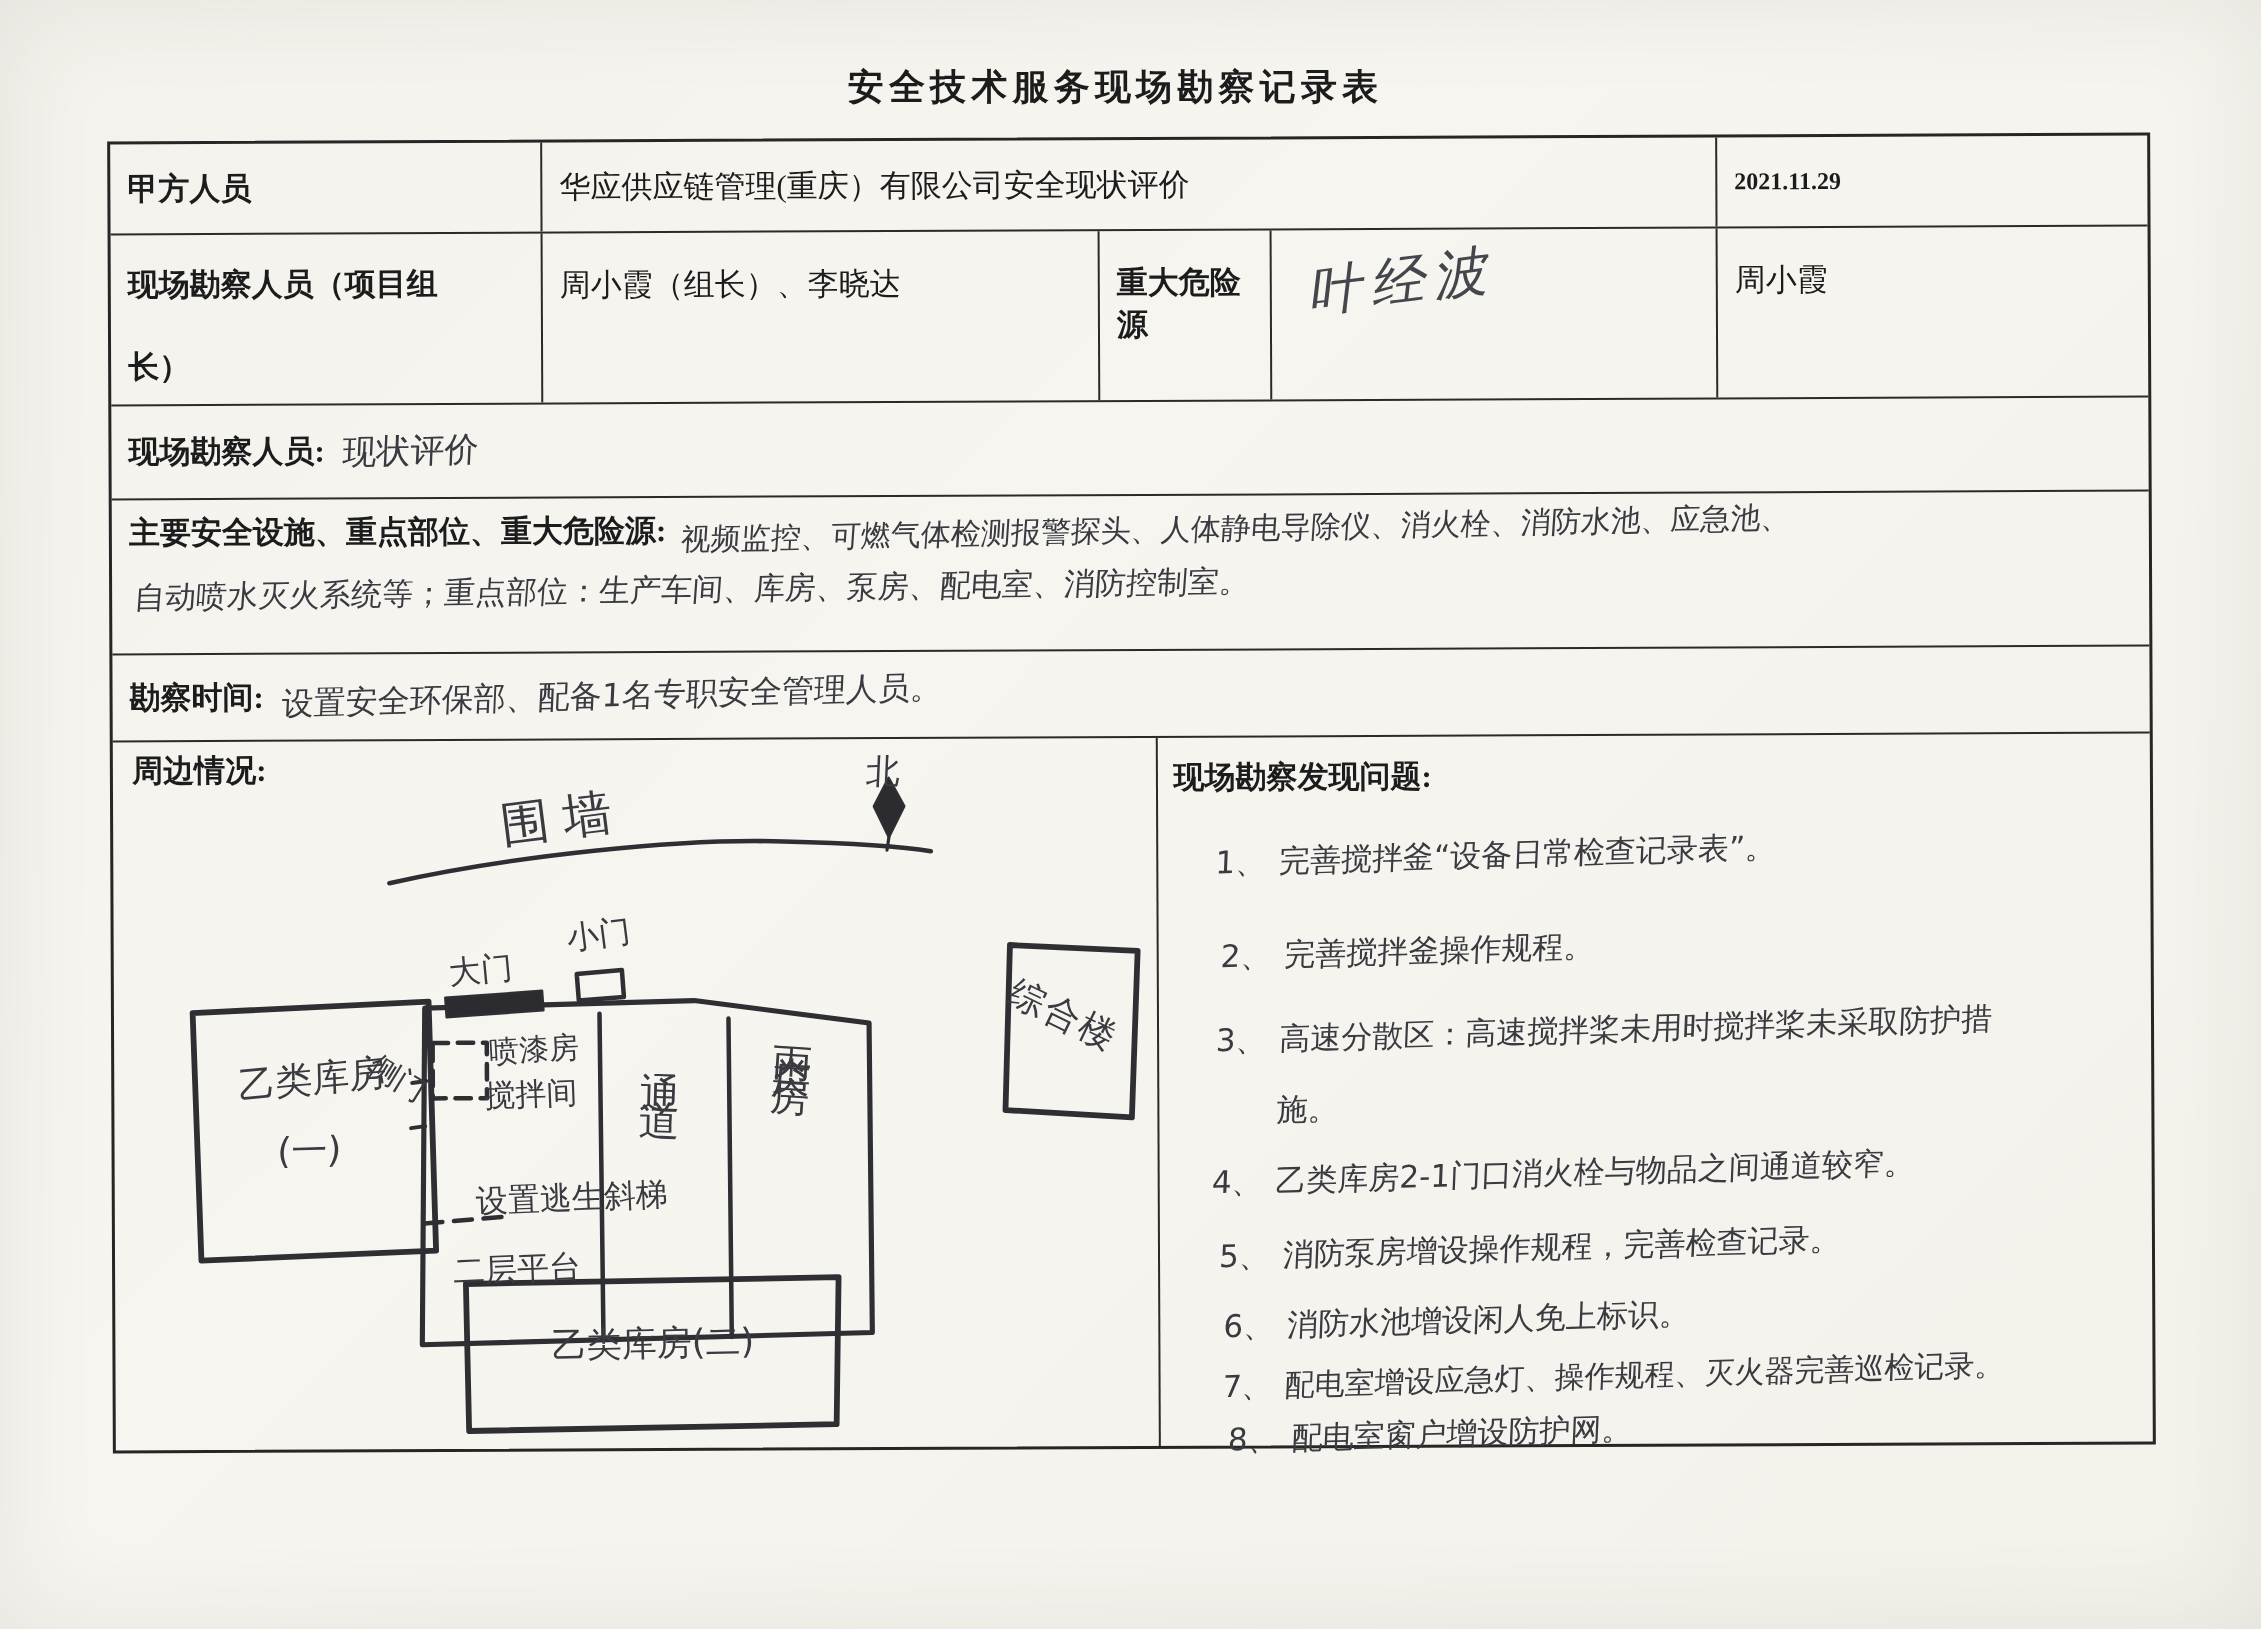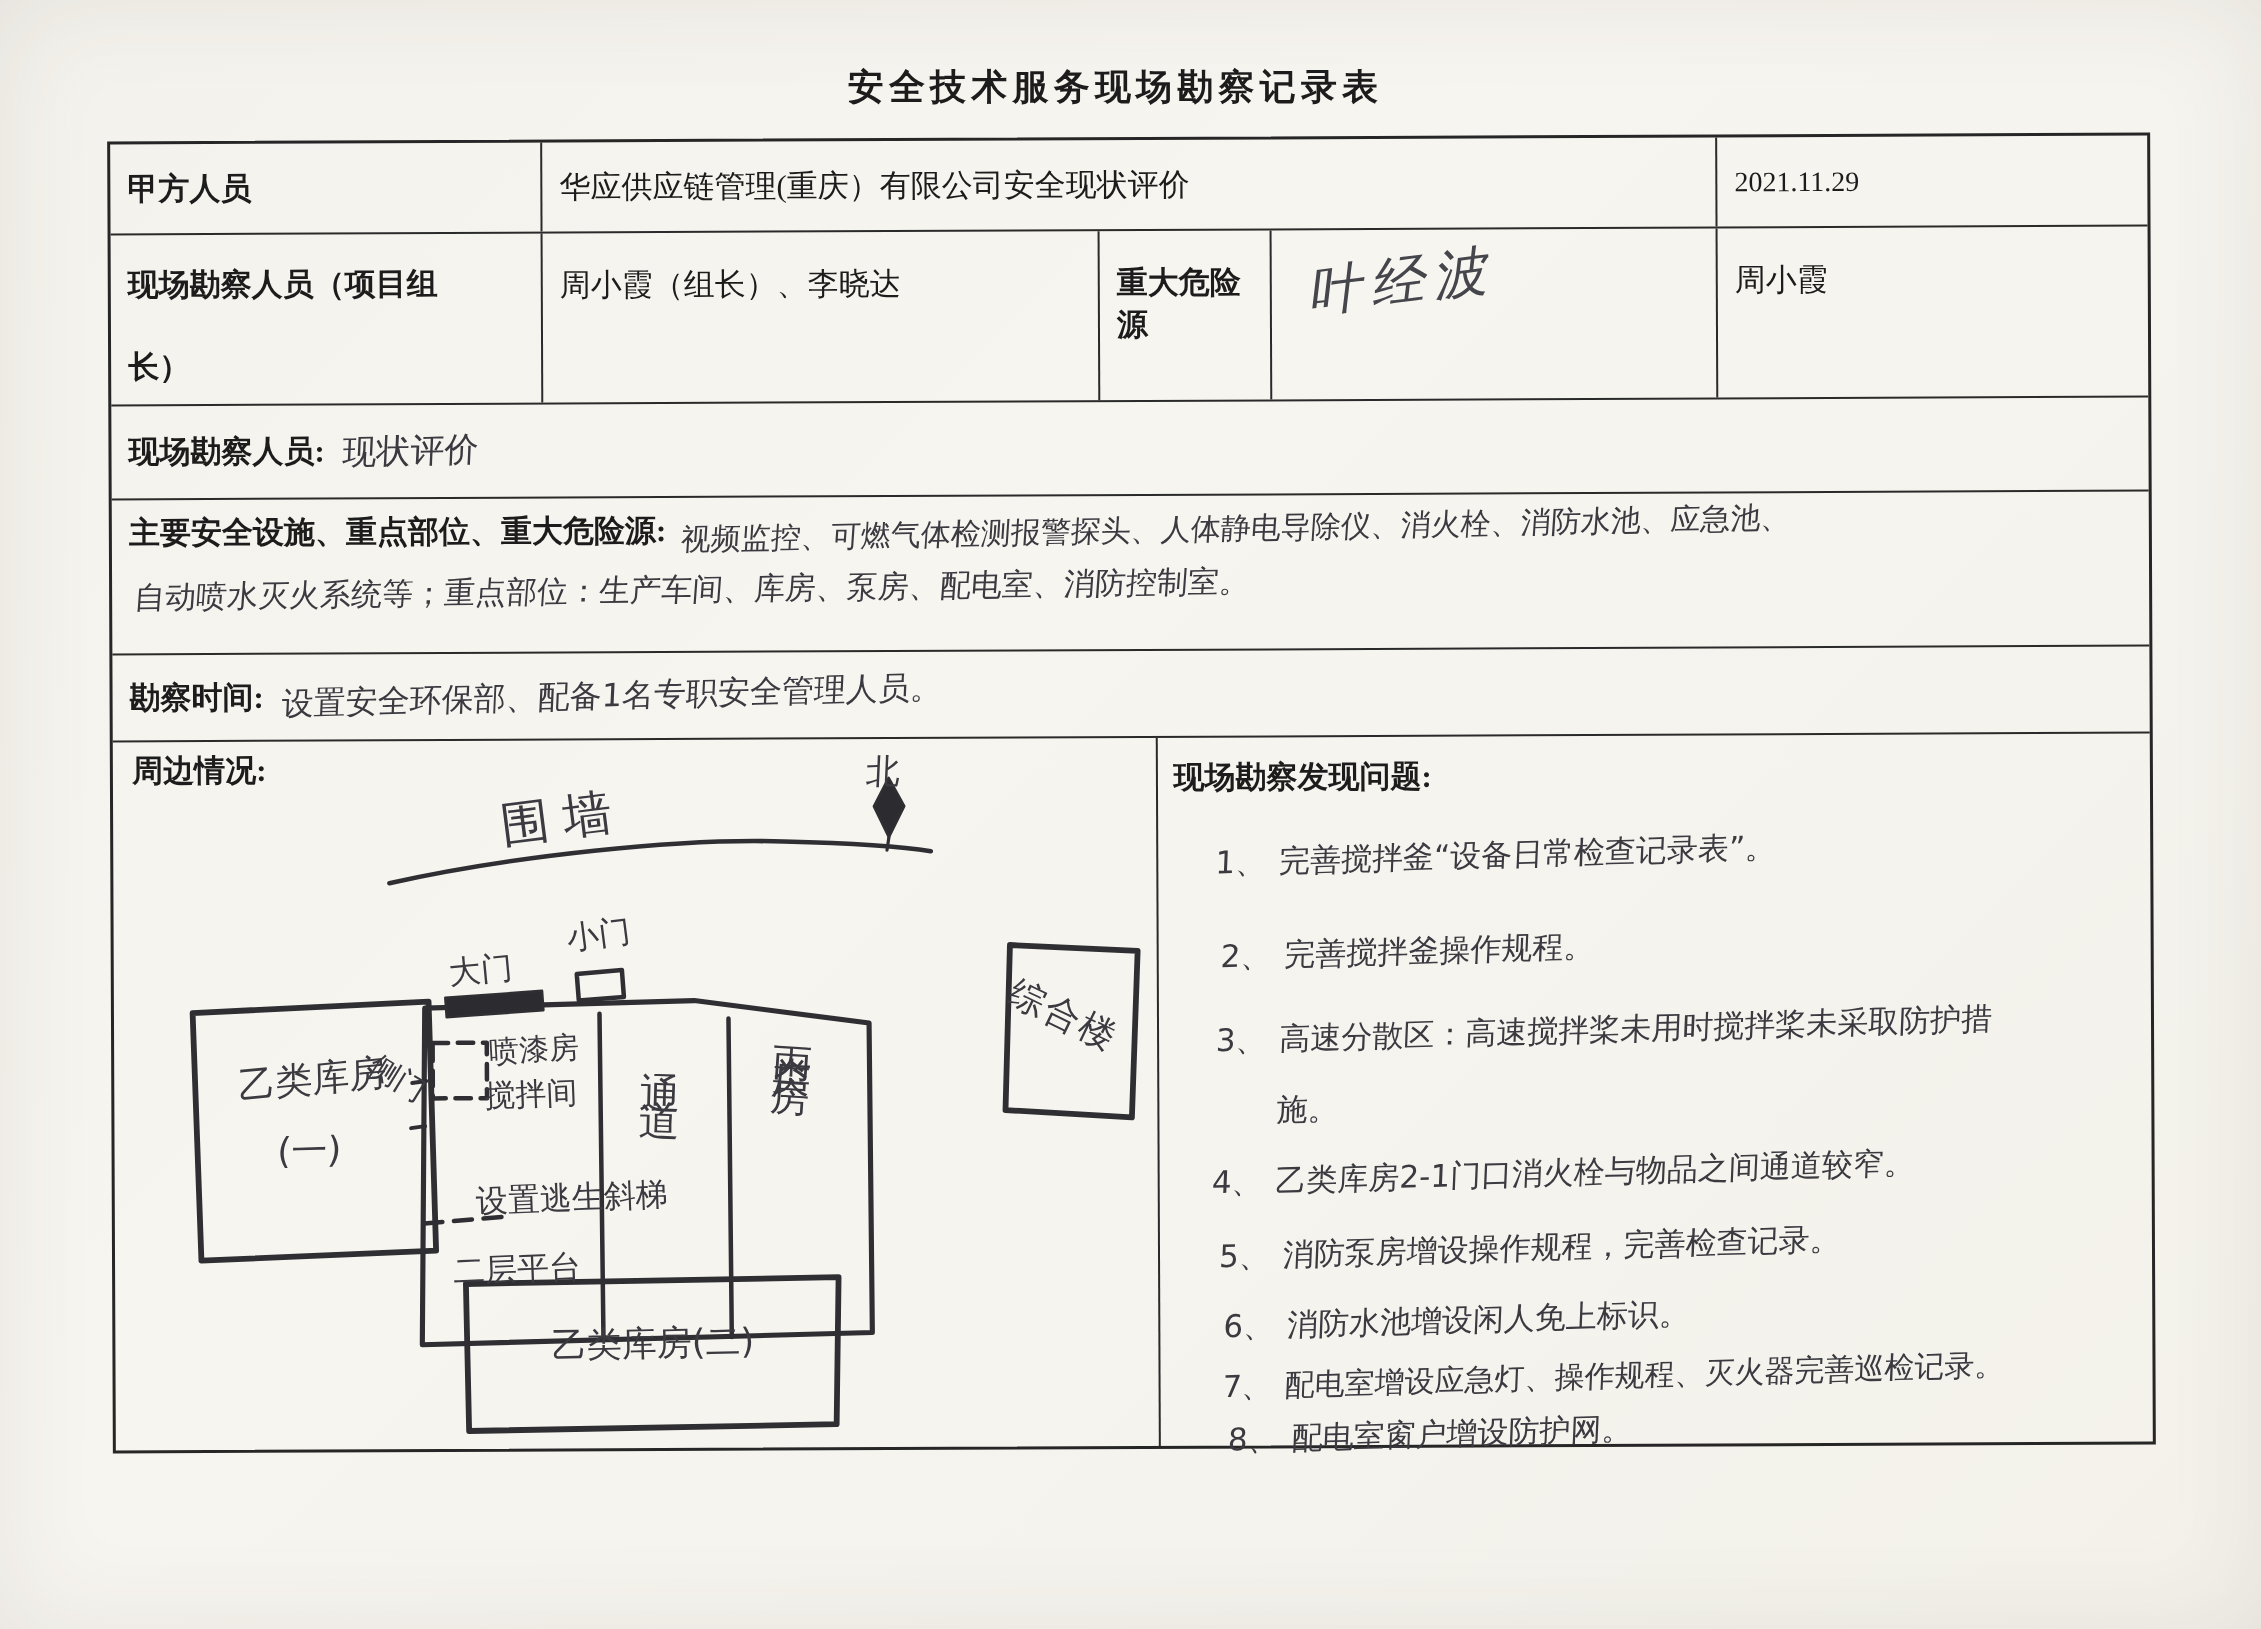--- a/index.html
+++ b/index.html
@@ -96,21 +96,21 @@
   <div class="form">
 
     <div class="row r1">
       <div class="cell vcent">
         <span class="lab">甲方人员</span>
       </div>
       <div class="cell vcent">
         <span class="val" style="font-size:31px;">华应供应链管理(重庆）有限公司安全现状评价</span>
       </div>
       <div class="cell vcent last">
-        <span class="val" style="font-weight:normal;font-size:28px;text-align:center;">2021.11.29</span>
+        <span class="val" style="font-weight:bold;font-size:24px;text-align:center;">2021.11.29</span>
       </div>
     </div>
 
     <div class="row r2">
       <div class="cell">
         <div class="two-line">
           <span class="lab">现场勘察人员（项目组</span>
           <span class="lab">长）</span>
         </div>
       </div>

